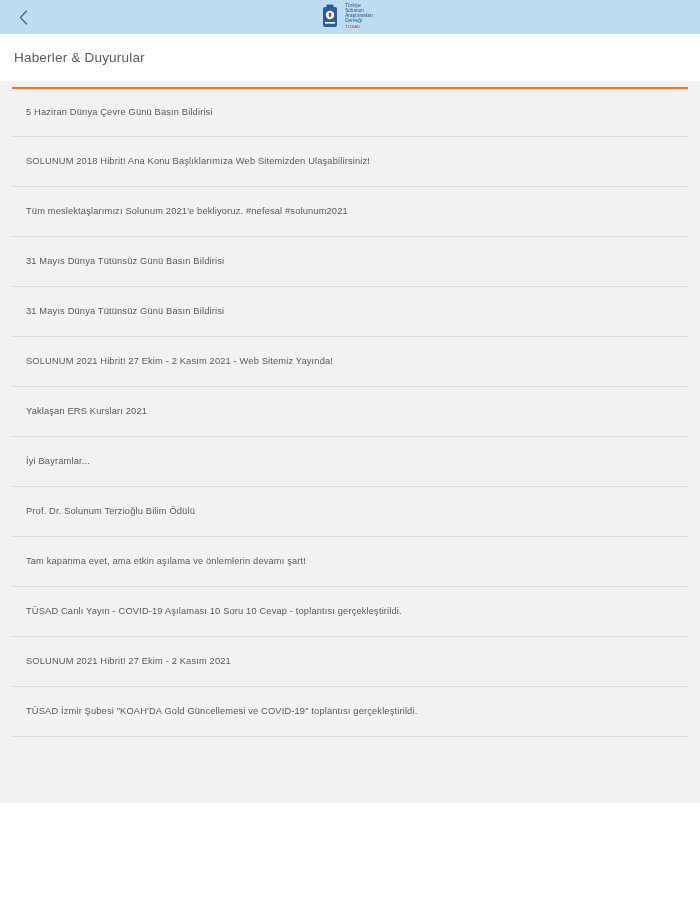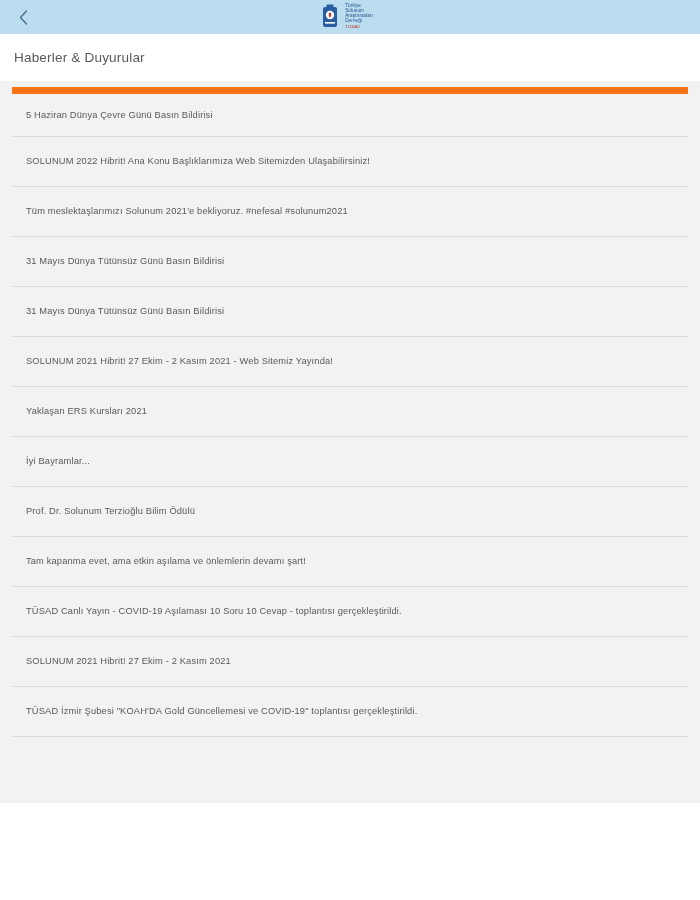--- a/index.html
+++ b/index.html
@@ -95,21 +95,21 @@
   .list-item {
     background: #f2f2f2;
     border-bottom: 1px solid #dcdcdc;
     height: 50px;
     display: flex;
     align-items: center;
     padding: 0 14px;
     cursor: pointer;
   }
   .list-item:first-child {
-    border-top: 7px solid #f97316;
+    border-top: 2px solid #f97316;
   }
   .list-item-text {
     font-size: 9.3px;
     color: #58595b;
     letter-spacing: 0.15px;
     line-height: 1.3;
   }
 </style>
 </head>
 <body>
@@ -148,21 +148,21 @@
   <div class="page-head">
     <div class="page-title">Haberler &amp; Duyurular</div>
   </div>
 
   <div class="list-wrap">
 
     <div class="list-item">
       <div class="list-item-text">5 Haziran Dünya Çevre Günü Basın Bildirisi</div>
     </div>
     <div class="list-item">
-      <div class="list-item-text">SOLUNUM 2022 Hibrit! Ana Konu Başlıklarımıza Web Sitemizden Ulaşabilirsiniz!</div>
+      <div class="list-item-text">SOLUNUM 2018 Hibrit! Ana Konu Başlıklarımıza Web Sitemizden Ulaşabilirsiniz!</div>
     </div>
     <div class="list-item">
       <div class="list-item-text">Tüm meslektaşlarımızı Solunum 2021'e bekliyoruz. #nefesal #solunum2021</div>
     </div>
     <div class="list-item">
       <div class="list-item-text">31 Mayıs Dünya Tütünsüz Günü Basın Bildirisi</div>
     </div>
     <div class="list-item">
       <div class="list-item-text">31 Mayıs Dünya Tütünsüz Günü Basın Bildirisi</div>
     </div>

